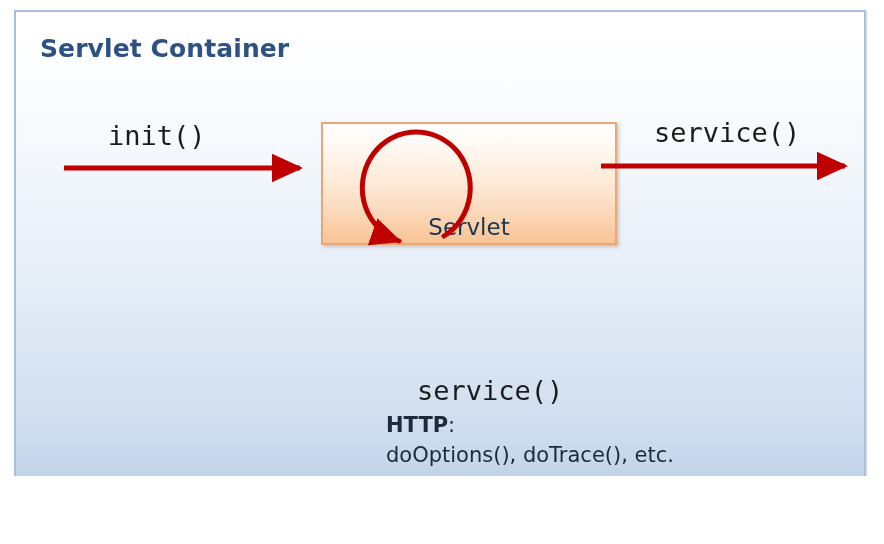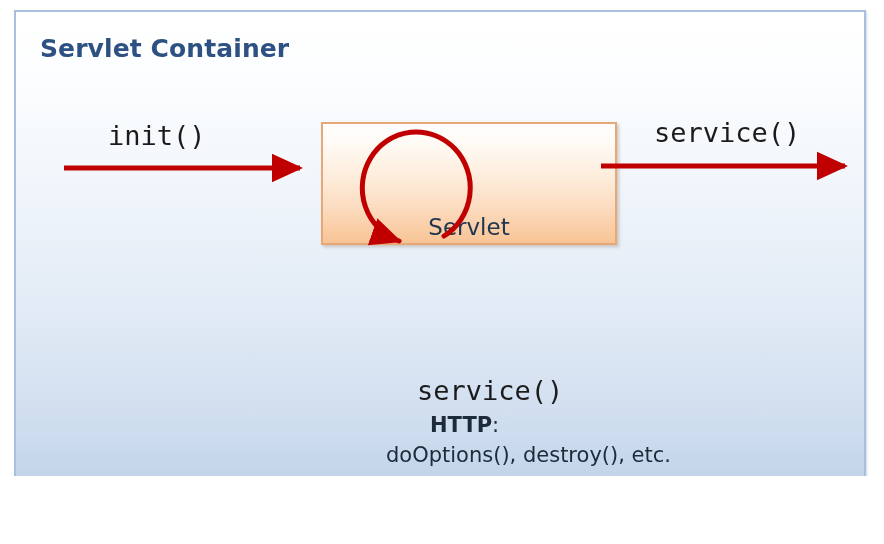--- a/index.html
+++ b/index.html
@@ -110,21 +110,20 @@
     left: 370px;
     top: 398px;
     font-family: "DejaVu Sans", sans-serif;
     font-size: 21px;
     color: #1c2a3a;
     line-height: 1.43;
     white-space: nowrap;
   }
   .http-note .http-kw {
     font-weight: bold;
-    margin-left: 44px;
   }
   .http-note .note-line {
     display: block;
   }
 </style>
 </head>
 <body>
 
 <div id="canvas">
 
@@ -137,21 +136,21 @@
     </div>
 
     <div class="code-label init">init()</div>
 
     <div class="code-label destroy">service()</div>
 
     <div class="code-label service">service()</div>
 
     <div class="http-note">
       <span class="note-line"><span class="http-kw">HTTP</span><span>:</span></span>
-      <span class="note-line">doOptions(), destroy(), etc.</span>
+      <span class="note-line">doOptions(), doTrace(), etc.</span>
     </div>
 
   </div>
 
   <svg class="arrow-layer" viewBox="0 0 884 544" width="884" height="544" xmlns="http://www.w3.org/2000/svg">
     <defs>
       <marker id="redhead" markerWidth="7" markerHeight="7" refX="5.6" refY="3" orient="auto" markerUnits="strokeWidth">
         <path d="M0,0.15 L6.2,3 L0,5.85 Z" fill="#c00000"></path>
       </marker>
     </defs>

